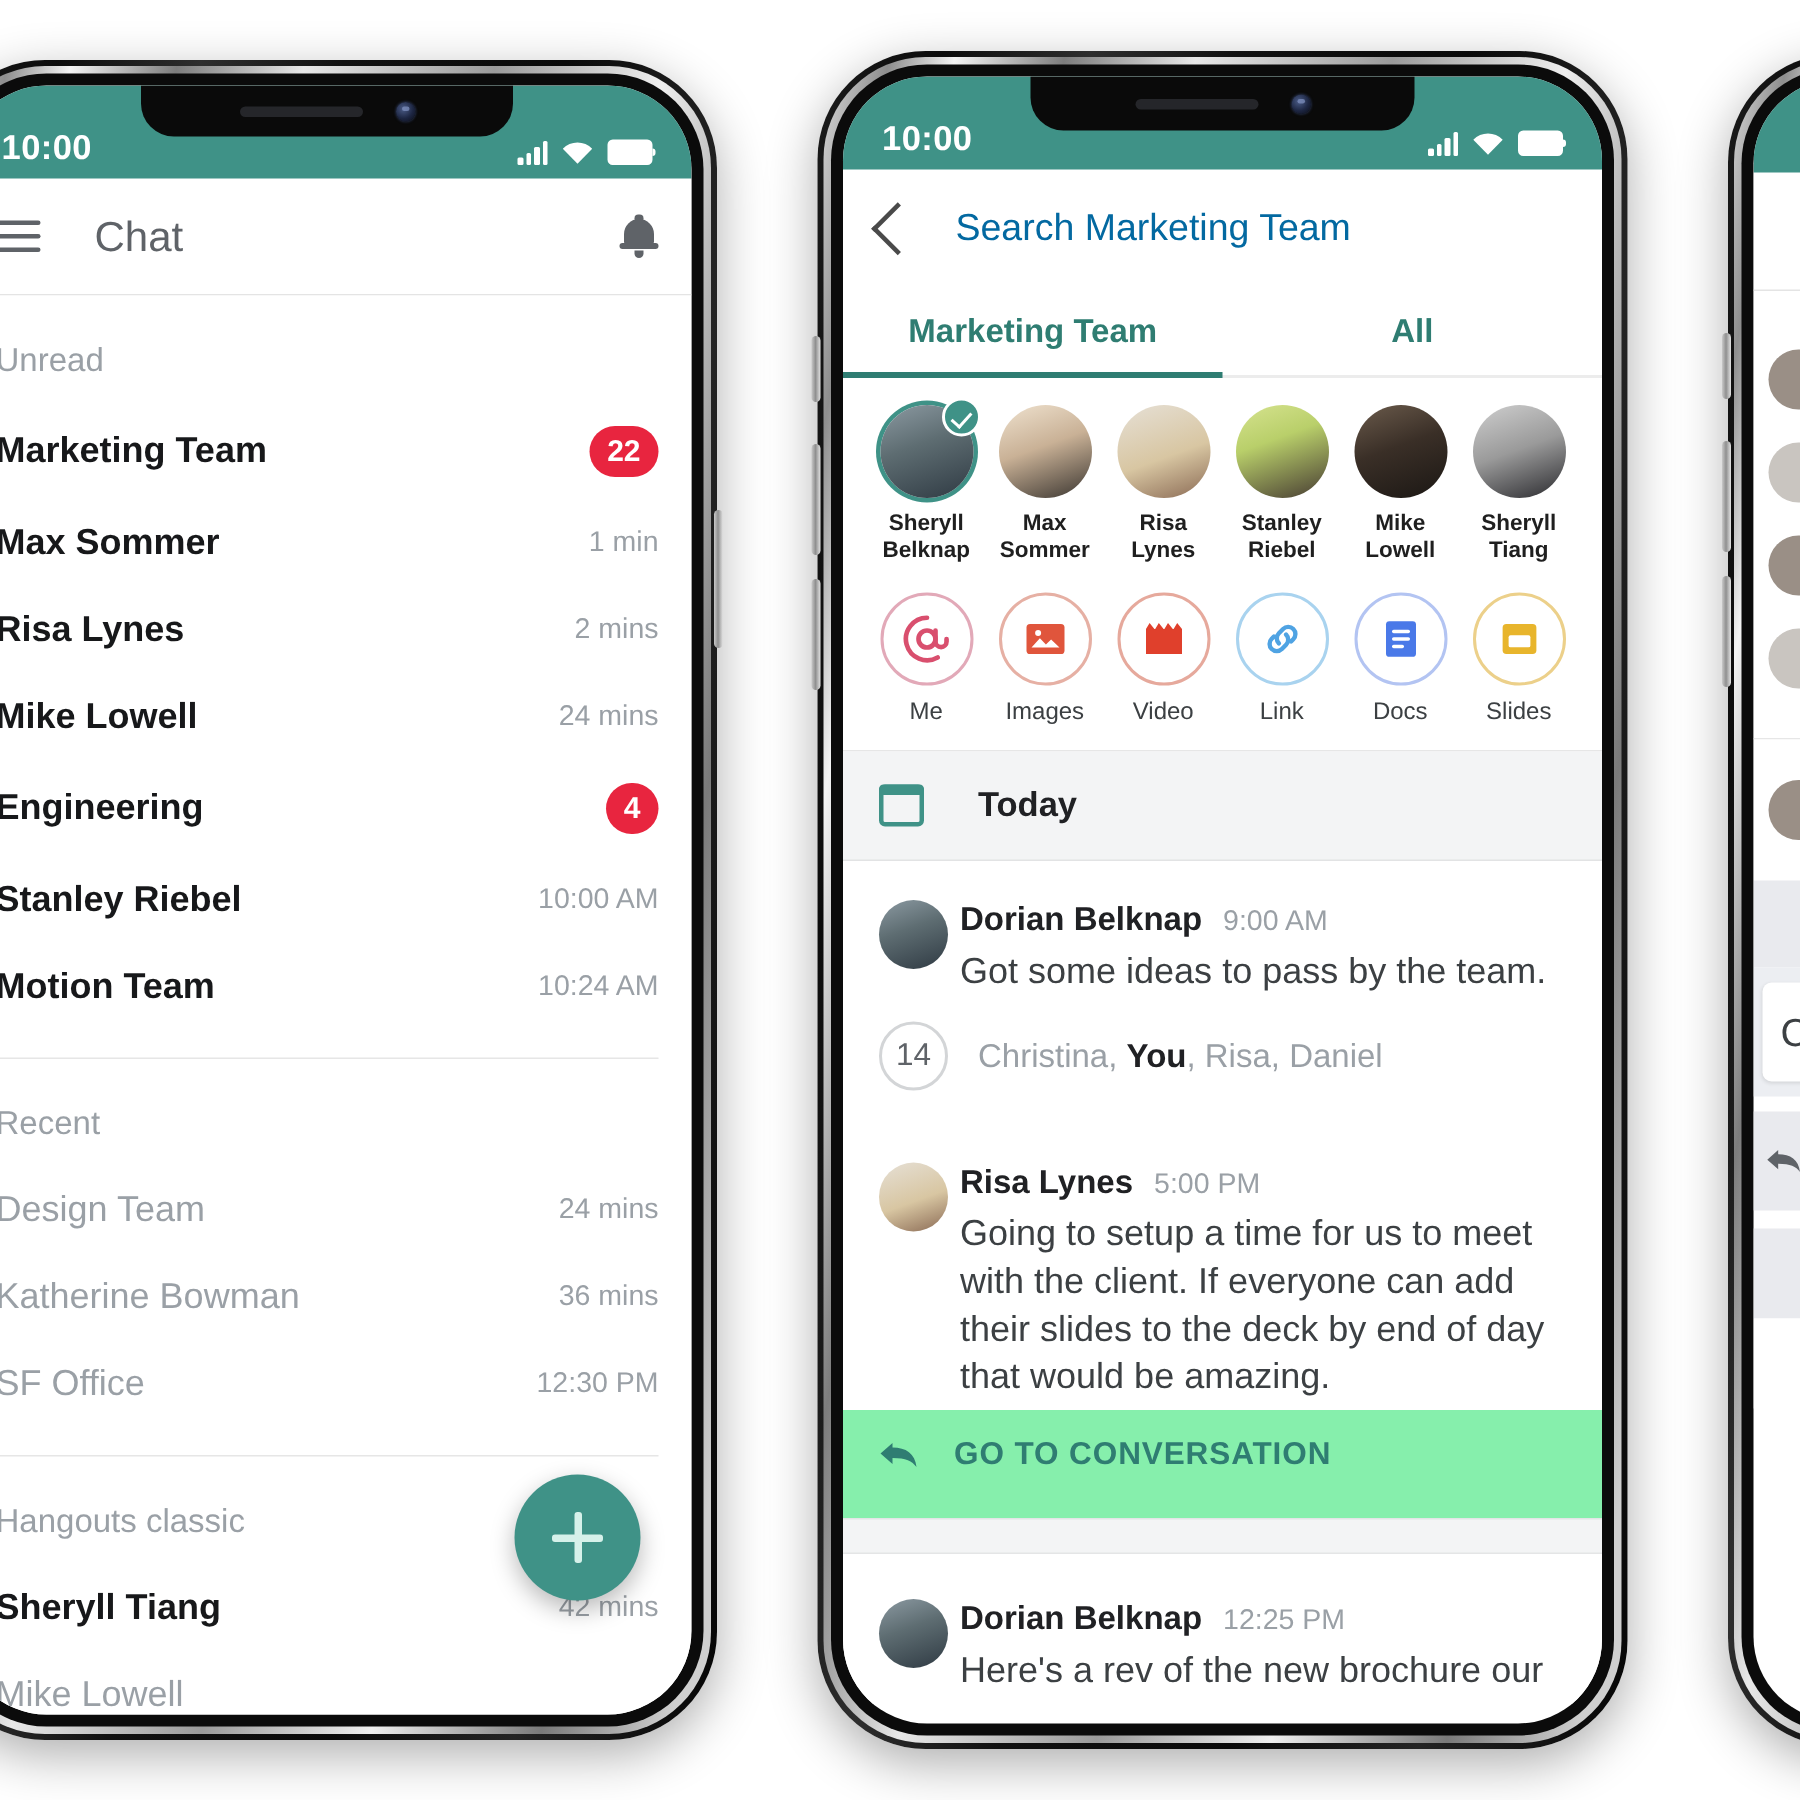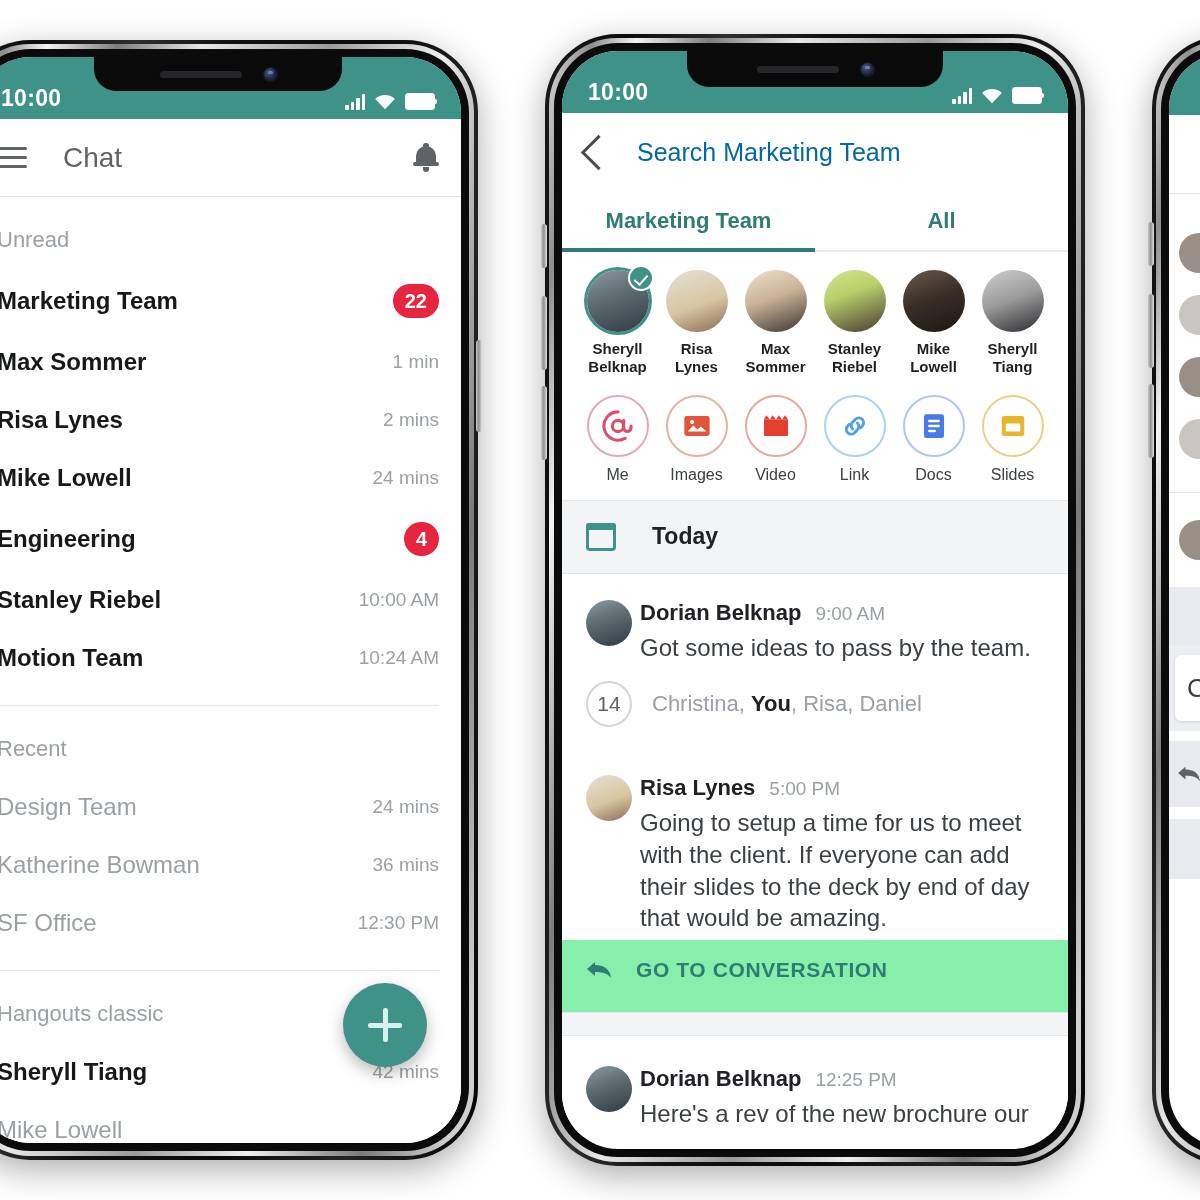--- a/index.html
+++ b/index.html
@@ -320,34 +320,34 @@
             <div class="img" style="background:linear-gradient(160deg,#8c9aa2 0%,#5e6d72 42%,#2f3a43 100%);"></div>
             <div class="check"></div>
           </div>
           <div class="pname">
             <span>Sheryll</span><br>
             <span>Belknap</span>
           </div>
         </div>
         <div class="person">
           <div class="pav">
+              <div class="img" style="background:linear-gradient(160deg,#efe2cf 0%,#c9b196 45%,#3a3530 100%);"></div>
+            </div>
+          <div class="pname">
+            <span>Max</span><br>
+            <span>Sommer</span>
+          </div>
+        </div>
+        <div class="person">
+          <div class="pav">
               <div class="img" style="background:linear-gradient(160deg,#e6e0d6 0%,#d8c6a2 55%,#8a6a54 100%);"></div>
             </div>
           <div class="pname">
             <span>Risa</span><br>
             <span>Lynes</span>
-          </div>
-        </div>
-        <div class="person">
-          <div class="pav">
-              <div class="img" style="background:linear-gradient(160deg,#efe2cf 0%,#c9b196 45%,#3a3530 100%);"></div>
-            </div>
-          <div class="pname">
-            <span>Max</span><br>
-            <span>Sommer</span>
           </div>
         </div>
         <div class="person">
           <div class="pav">
               <div class="img" style="background:linear-gradient(160deg,#d6e38f 0%,#b9cf6a 38%,#463b32 100%);"></div>
             </div>
           <div class="pname">
             <span>Stanley</span><br>
             <span>Riebel</span>
           </div>

